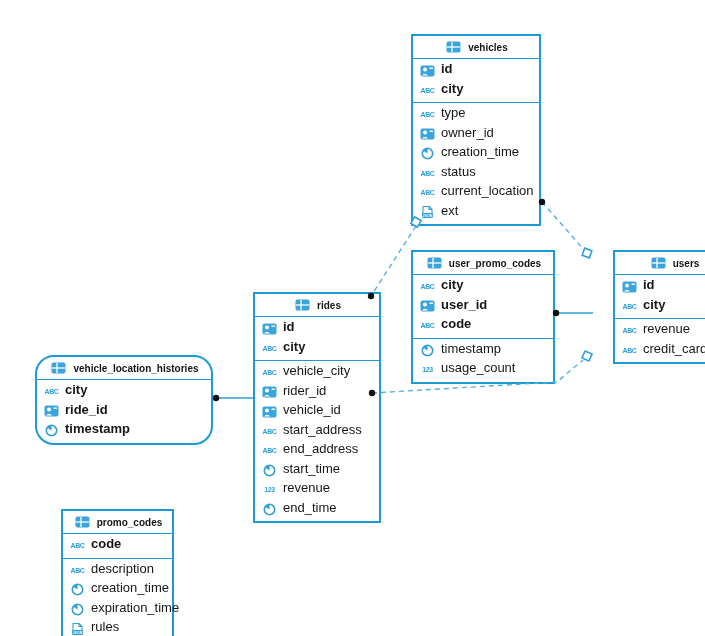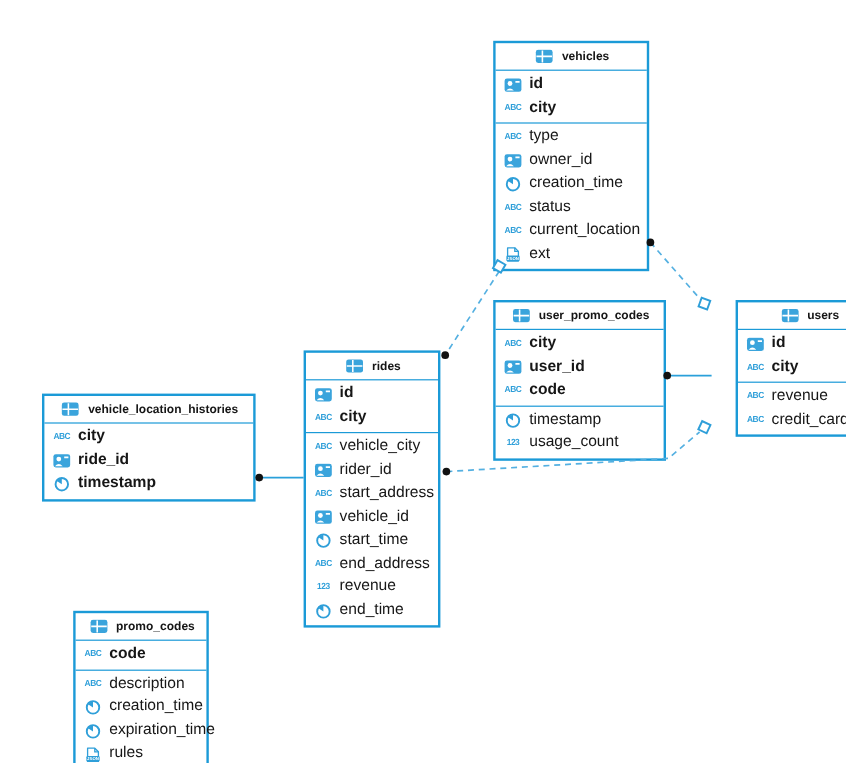--- a/index.html
+++ b/index.html
@@ -241,21 +241,21 @@
           <span class="f-label">revenue</span>
         </div>
         <div class="row">
           <span class="icon-wrap">
             <span class="txt-icon">ABC</span>
           </span>
           <span class="f-label">credit_card</span>
         </div>
       </div>
     </div>
-    <div class="table" style="left: 253px; top: 292px; width: 114px;">
+    <div class="table" style="left: 253px; top: 292px; width: 128px;">
       <div class="t-header">
         <span class="icon-wrap">
           <svg width="15" height="12" viewBox="0 0 15 12">
             <rect x="0.5" y="0.5" width="14" height="11" rx="2" fill="#3aa4dc"></rect>
             <line x1="1" y1="6" x2="14" y2="6" stroke="#fff" stroke-width="1.3"></line>
             <line x1="6" y1="1" x2="6" y2="11" stroke="#fff" stroke-width="1.3"></line>
           </svg>
         </span>
         <span>rides</span>
       </div>
@@ -291,68 +291,68 @@
               <rect x="0.5" y="0.5" width="14" height="11" rx="2" fill="#3aa4dc"></rect>
               <circle cx="5" cy="4.6" r="2" fill="#fff"></circle>
               <path d="M1.8 10.5 Q5 6.8 8.2 10.5 Z" fill="#fff"></path>
               <line x1="9.5" y1="3.2" x2="13" y2="3.2" stroke="#fff" stroke-width="1.4"></line>
             </svg>
           </span>
           <span class="f-label">rider_id</span>
         </div>
         <div class="row">
           <span class="icon-wrap">
+            <svg width="15" height="12" viewBox="0 0 15 12">
+              <rect x="0.5" y="0.5" width="14" height="11" rx="2" fill="#3aa4dc"></rect>
+              <circle cx="5" cy="4.6" r="2" fill="#fff"></circle>
+              <path d="M1.8 10.5 Q5 6.8 8.2 10.5 Z" fill="#fff"></path>
+              <line x1="9.5" y1="3.2" x2="13" y2="3.2" stroke="#fff" stroke-width="1.4"></line>
+            </svg>
+          </span>
+          <span class="f-label">vehicle_id</span>
+        </div>
+        <div class="row">
+          <span class="icon-wrap">
             <span class="txt-icon">ABC</span>
           </span>
           <span class="f-label">start_address</span>
         </div>
         <div class="row">
           <span class="icon-wrap">
-            <svg width="15" height="12" viewBox="0 0 15 12">
-              <rect x="0.5" y="0.5" width="14" height="11" rx="2" fill="#3aa4dc"></rect>
-              <circle cx="5" cy="4.6" r="2" fill="#fff"></circle>
-              <path d="M1.8 10.5 Q5 6.8 8.2 10.5 Z" fill="#fff"></path>
-              <line x1="9.5" y1="3.2" x2="13" y2="3.2" stroke="#fff" stroke-width="1.4"></line>
-            </svg>
-          </span>
-          <span class="f-label">vehicle_id</span>
+            <span class="txt-icon">ABC</span>
+          </span>
+          <span class="f-label">end_address</span>
         </div>
         <div class="row">
           <span class="icon-wrap">
             <svg width="13" height="13" viewBox="0 0 13 13">
               <circle cx="6.5" cy="6.5" r="5.2" fill="#fff" stroke="#2f9fd9" stroke-width="1.6"></circle>
               <path d="M6.5 6.5 L6.5 1.6 A4.9 4.9 0 0 0 2.4 3.8 Z" fill="#2f9fd9"></path>
             </svg>
           </span>
           <span class="f-label">start_time</span>
         </div>
         <div class="row">
           <span class="icon-wrap">
-            <span class="txt-icon">ABC</span>
-          </span>
-          <span class="f-label">end_address</span>
-        </div>
-        <div class="row">
-          <span class="icon-wrap">
             <span class="txt-icon">123</span>
           </span>
           <span class="f-label">revenue</span>
         </div>
         <div class="row">
           <span class="icon-wrap">
             <svg width="13" height="13" viewBox="0 0 13 13">
               <circle cx="6.5" cy="6.5" r="5.2" fill="#fff" stroke="#2f9fd9" stroke-width="1.6"></circle>
               <path d="M6.5 6.5 L6.5 1.6 A4.9 4.9 0 0 0 2.4 3.8 Z" fill="#2f9fd9"></path>
             </svg>
           </span>
           <span class="f-label">end_time</span>
         </div>
       </div>
     </div>
-    <div class="table" style="left: 35px; top: 328px; width: 178px;">
+    <div class="table" style="left: 35px; top: 355px; width: 178px; border-radius: 19px;">
       <div class="t-header">
         <span class="icon-wrap">
           <svg width="15" height="12" viewBox="0 0 15 12">
             <rect x="0.5" y="0.5" width="14" height="11" rx="2" fill="#3aa4dc"></rect>
             <line x1="1" y1="6" x2="14" y2="6" stroke="#fff" stroke-width="1.3"></line>
             <line x1="6" y1="1" x2="6" y2="11" stroke="#fff" stroke-width="1.3"></line>
           </svg>
         </span>
         <span>vehicle_location_histories</span>
       </div>

